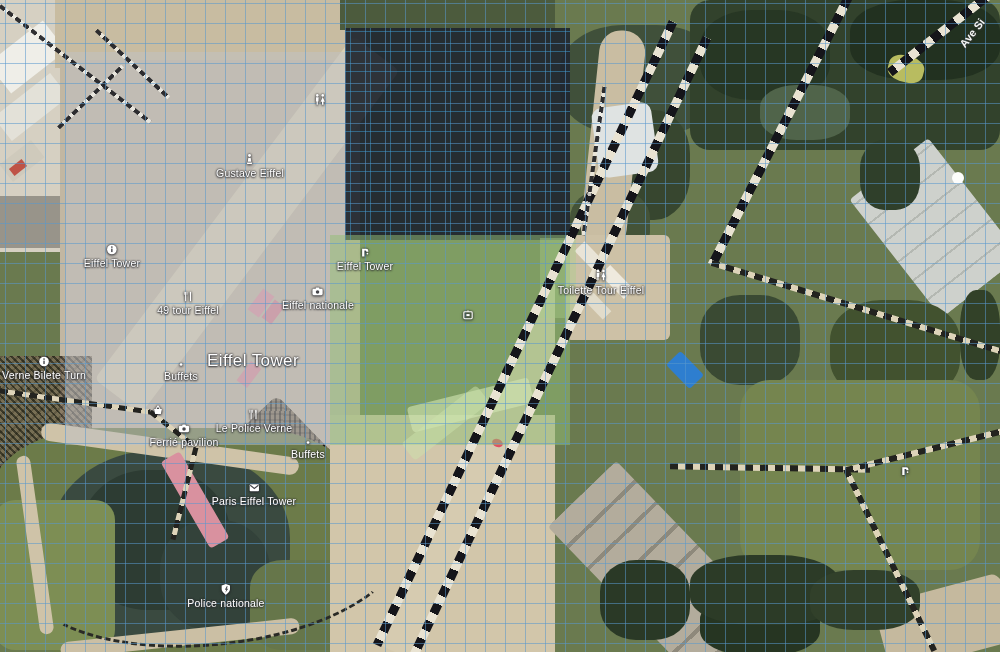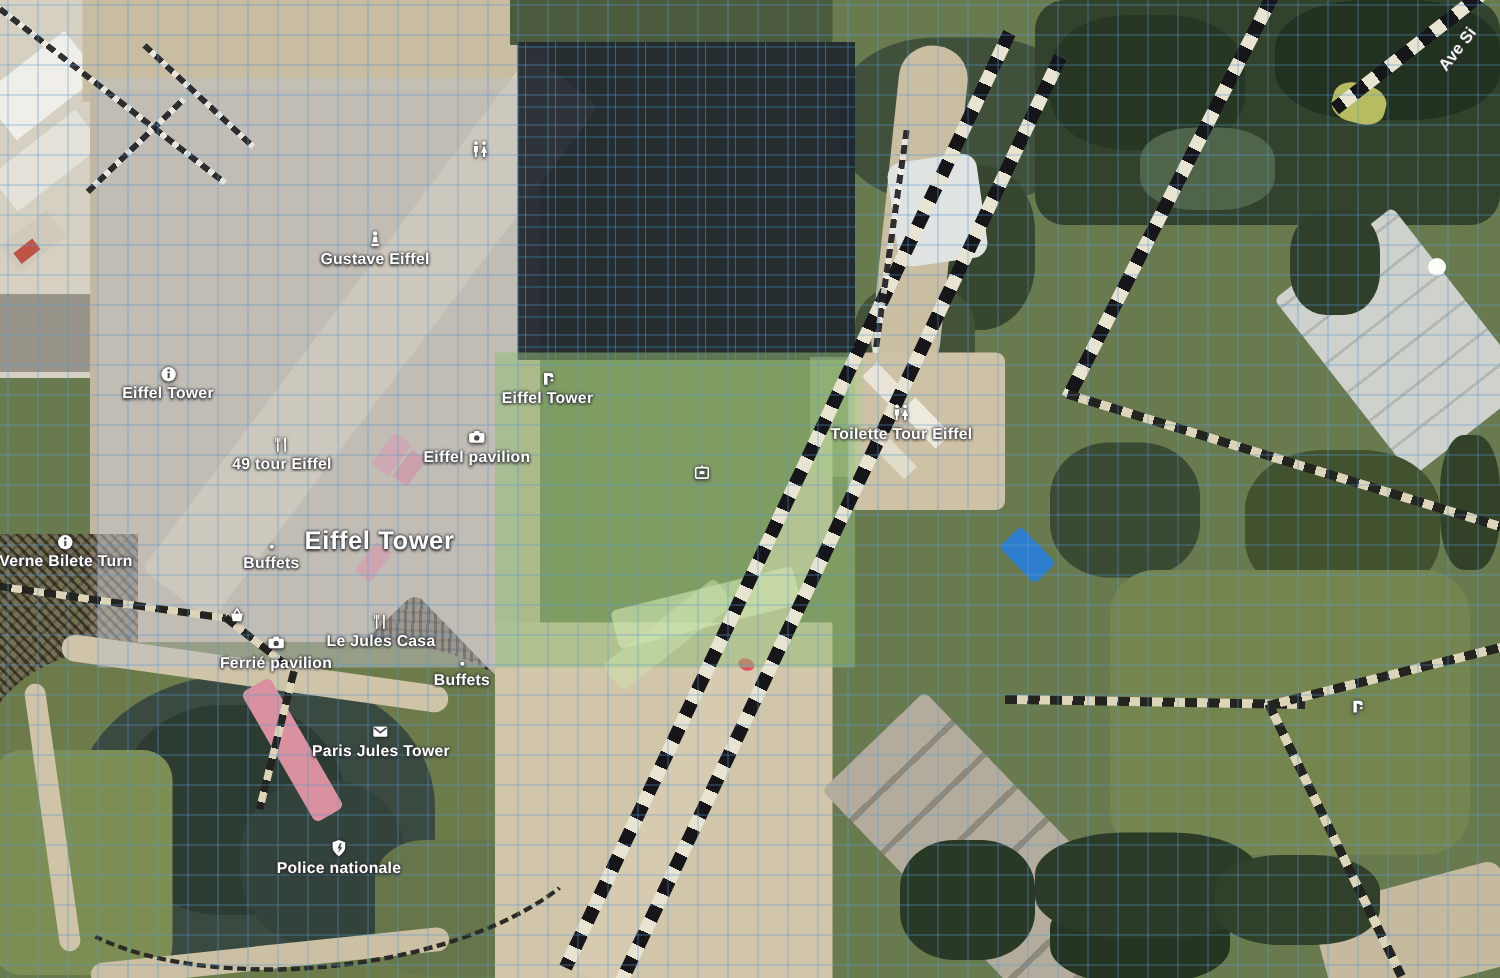--- a/index.html
+++ b/index.html
@@ -15,21 +15,21 @@
   .dl{height:9px;background:repeating-linear-gradient(90deg,#15151a 0 10px,#e9e3d2 10px 19px);}
   .grid{background-image:
       linear-gradient(to right, rgba(88,152,205,.55) 1px, transparent 1px),
       linear-gradient(to bottom, rgba(88,152,205,.55) 1px, transparent 1px);
     background-size:20px 20px;background-position:5px 3px;}
   .grid2{background-image:
       linear-gradient(to right, rgba(62,158,212,.5) 1px, transparent 1px),
       linear-gradient(to bottom, rgba(62,158,212,.5) 1px, transparent 1px);
     background-size:20px 20px;background-position:5px 3px;}
   .mk{transform:translate(-50%,-50%);display:flex;flex-direction:column;align-items:center;gap:1px;}
-  .lbl{color:#fff;font-size:10.5px;font-weight:700;letter-spacing:.2px;white-space:nowrap;
+  .lbl{color:#fff;font-size:10.5px;font-weight:400;letter-spacing:.2px;white-space:nowrap;
     text-shadow:0 0 2px rgba(45,45,50,.95),0 0 2px rgba(45,45,50,.9),0 1px 2px rgba(45,45,50,.85);}
   .big{font-size:17px;letter-spacing:.4px;}
   .icn{filter:drop-shadow(0 0 1.2px rgba(35,35,40,.95)) drop-shadow(0 1px 1px rgba(35,35,40,.6));line-height:0;}
   .icn svg{display:block;}
   .street{color:rgba(255,255,255,.95);font-size:11px;font-weight:700;white-space:nowrap;
     text-shadow:0 0 2px rgba(60,60,60,.9),0 1px 2px rgba(60,60,60,.8);}
 </style>
 </head>
 <body>
 
@@ -169,21 +169,21 @@
   </div>
 
   <div class="a mk" style="left:318px;top:298px;">
     <span class="icn">
         <svg width="13" height="13" viewBox="0 0 14 14">
           <rect x="5" y="2.6" width="4" height="2" rx=".8" fill="#fff"></rect>
           <rect x="1.5" y="4" width="11" height="7" rx="1.5" fill="#fff"></rect>
           <circle cx="7" cy="7.5" r="1.9" fill="#45454a"></circle>
         </svg>
       </span>
-    <span class="lbl">Eiffel pavilion</span>
+    <span class="lbl">Eiffel nationale</span>
   </div>
 
   <div class="a mk" style="left:365px;top:259px;">
     <span class="icn">
         <svg width="12" height="12" viewBox="0 0 14 14">
           <path d="M3.8 2.6h4.7a2.6 2.6 0 0 1 2.6 2.6V6H8.7v-.2a1.1 1.1 0 0 0-1.1-1H6.5v6.8H3.8z" fill="#fff"></path>
           <circle cx="10" cy="8.2" r="1" fill="#fff"></circle>
         </svg>
       </span>
     <span class="lbl">Eiffel Tower</span>
@@ -230,43 +230,43 @@
   <div class="a mk" style="left:254px;top:421px;">
     <span class="icn">
         <svg width="12" height="12" viewBox="0 0 14 14">
           <rect x="3.4" y="1.5" width="1.2" height="11" fill="#fff"></rect>
           <rect x="2" y="1.5" width=".8" height="3.5" fill="#fff"></rect>
           <rect x="5.2" y="1.5" width=".8" height="3.5" fill="#fff"></rect>
           <rect x="9" y="1.5" width="1.3" height="11" fill="#fff"></rect>
           <path d="M9 1.5q2.4 2 0 4.4z" fill="#fff"></path>
         </svg>
       </span>
-    <span class="lbl">Le Jules Casa</span>
+    <span class="lbl">Le Police Verne</span>
   </div>
 
   <div class="a mk" style="left:308px;top:449px;">
     <span class="icn">
         <svg width="8" height="8" viewBox="0 0 14 14">
           <circle cx="7" cy="7" r="2.4" fill="#fff"></circle>
         </svg>
       </span>
     <span class="lbl">Buffets</span>
   </div>
 
   <div class="a mk" style="left:254px;top:494px;">
     <span class="icn">
         <svg width="13" height="13" viewBox="0 0 14 14">
           <rect x="2" y="3.5" width="10" height="7.5" rx="1" fill="#fff"></rect>
           <path d="M2.6 4.6 7 8l4.4-3.4" stroke="#45454a" stroke-width="1.2" fill="none"></path>
         </svg>
       </span>
-    <span class="lbl">Paris Jules Tower</span>
-  </div>
-
-  <div class="a mk" style="left:226px;top:572px;">
+    <span class="lbl">Paris Eiffel Tower</span>
+  </div>
+
+  <div class="a mk" style="left:226px;top:596px;">
     <span class="icn">
         <svg width="13" height="13" viewBox="0 0 14 14">
           <path d="M7 1.1 11.5 2.7v3.8c0 3.3-4.5 6.3-4.5 6.3S2.5 9.8 2.5 6.5V2.7z" fill="#fff"></path>
           <path d="M7.9 3.4 6 7.2h1.5L6.4 10.4l3.2-4.1H8l1-2.9z" fill="#45454a"></path>
         </svg>
       </span>
     <span class="lbl">Police nationale</span>
   </div>
 
   <div class="a mk" style="left:601px;top:282px;">

